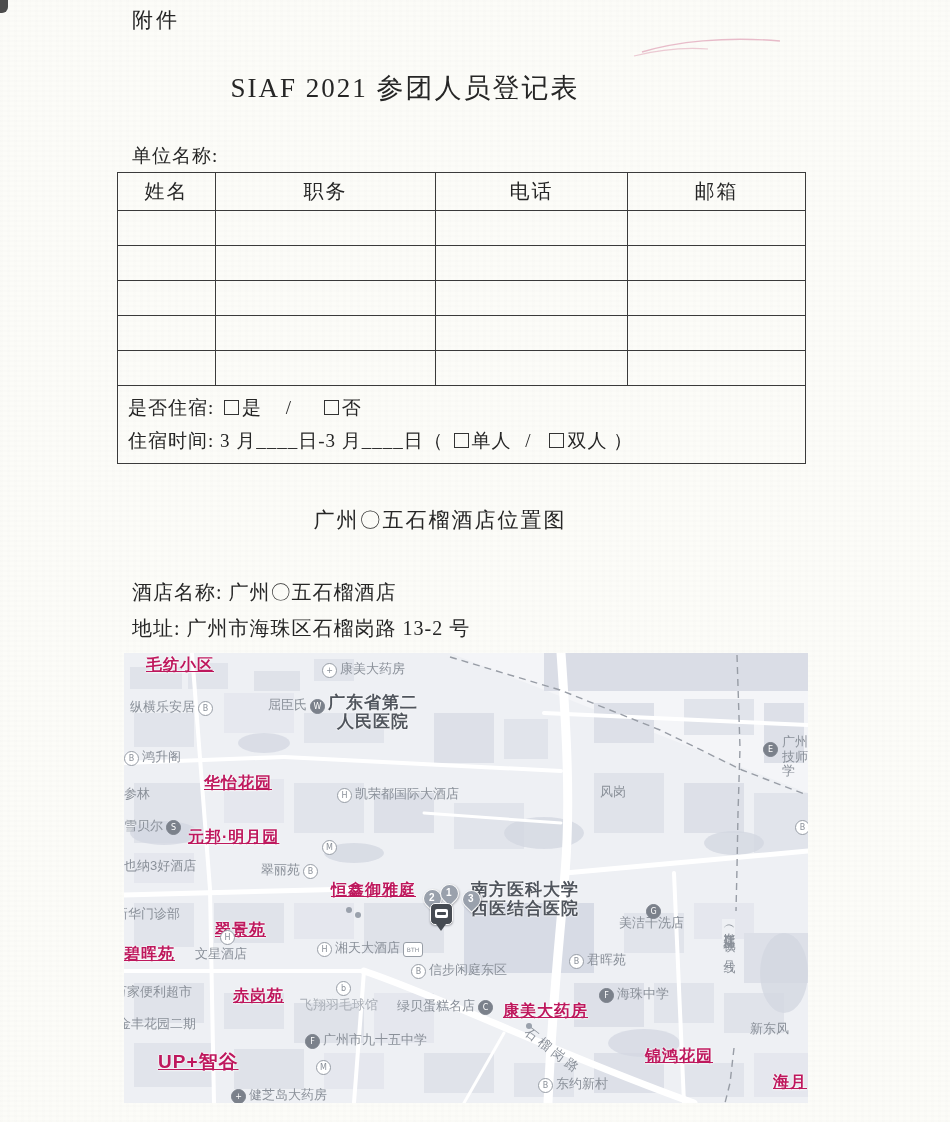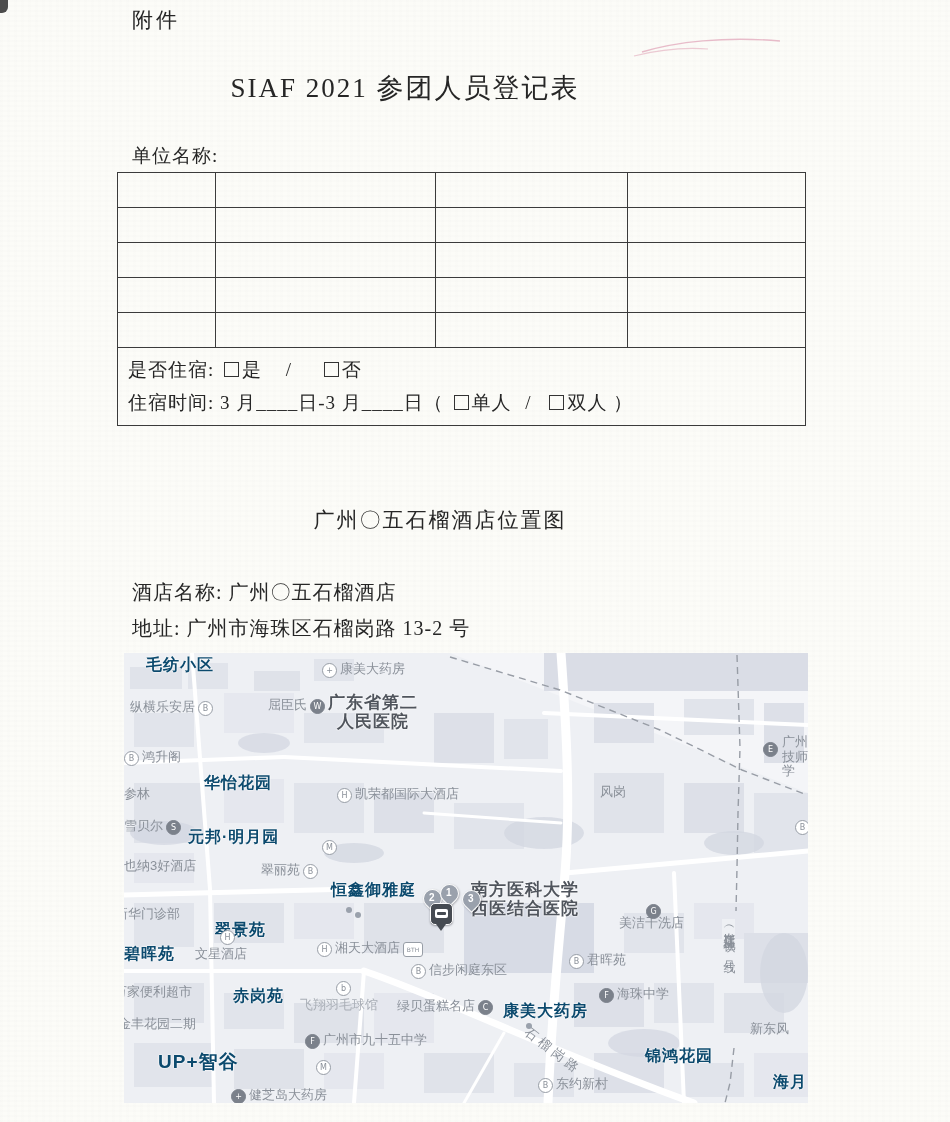--- a/index.html
+++ b/index.html
@@ -43,22 +43,22 @@
     background:#eef0f4;
   }
   .map svg.bg{position:absolute;left:0;top:0;}
   .map-label{
     position:absolute;font-family:"Liberation Sans","DejaVu Sans",sans-serif;
     white-space:pre-line;line-height:1.12;display:flex;align-items:flex-start;
   }
   .map-label .t{white-space:pre-line;}
   .ml-g .t{font-size:13px;color:#8a9099;}
   .ml-l .t{font-size:13px;color:#a9aeb6;}
-  .ml-b .t{font-size:16px;color:#0c4a6e;font-weight:bold;letter-spacing:1px;
-          text-shadow:0 0 2px #fff,0 0 2px #fff;}
+  .ml-b .t{font-size:16px;color:#be185d;font-weight:bold;letter-spacing:1px;
+          text-shadow:0 0 2px #fff,0 0 2px #fff;text-decoration:underline;}
   .ml-b2 .t{font-size:17px;color:#50555d;font-weight:bold;letter-spacing:1px;text-align:center;
           text-shadow:0 0 2px #fff,0 0 2px #fff;}
   .vert .t{writing-mode:vertical-rl;letter-spacing:2px;font-size:12px;background:#eef0f4;padding:2px 0;}
   .mi{
     flex:0 0 auto;display:inline-flex;align-items:center;justify-content:center;
     width:13px;height:13px;border-radius:50%;border:1px solid #979da6;background:#fff;
     color:#8a9099;font-size:8px;line-height:1;margin:1px 3px 0 3px;
     font-family:"DejaVu Sans",sans-serif;
   }
   .mi.dk{background:#7b818b;border-color:#7b818b;color:#fff;}
@@ -104,20 +104,26 @@
 <div class="abs unit-label">单位名称:</div>
 
 <table class="reg">
   <colgroup>
     <col style="width:98px">
       <col style="width:220px">
       <col style="width:192px">
       <col style="width:178px">
   </colgroup>
   <tbody>
+      <tr>
+    <th>姓名</th>
+    <th>职务</th>
+    <th>电话</th>
+    <th>邮箱</th>
+  </tr>
   <tr>
         <td class="empty"></td>
         <td class="empty"></td>
         <td class="empty"></td>
         <td class="empty"></td>
       </tr>
   <tr>
         <td class="empty"></td>
         <td class="empty"></td>
         <td class="empty"></td>

